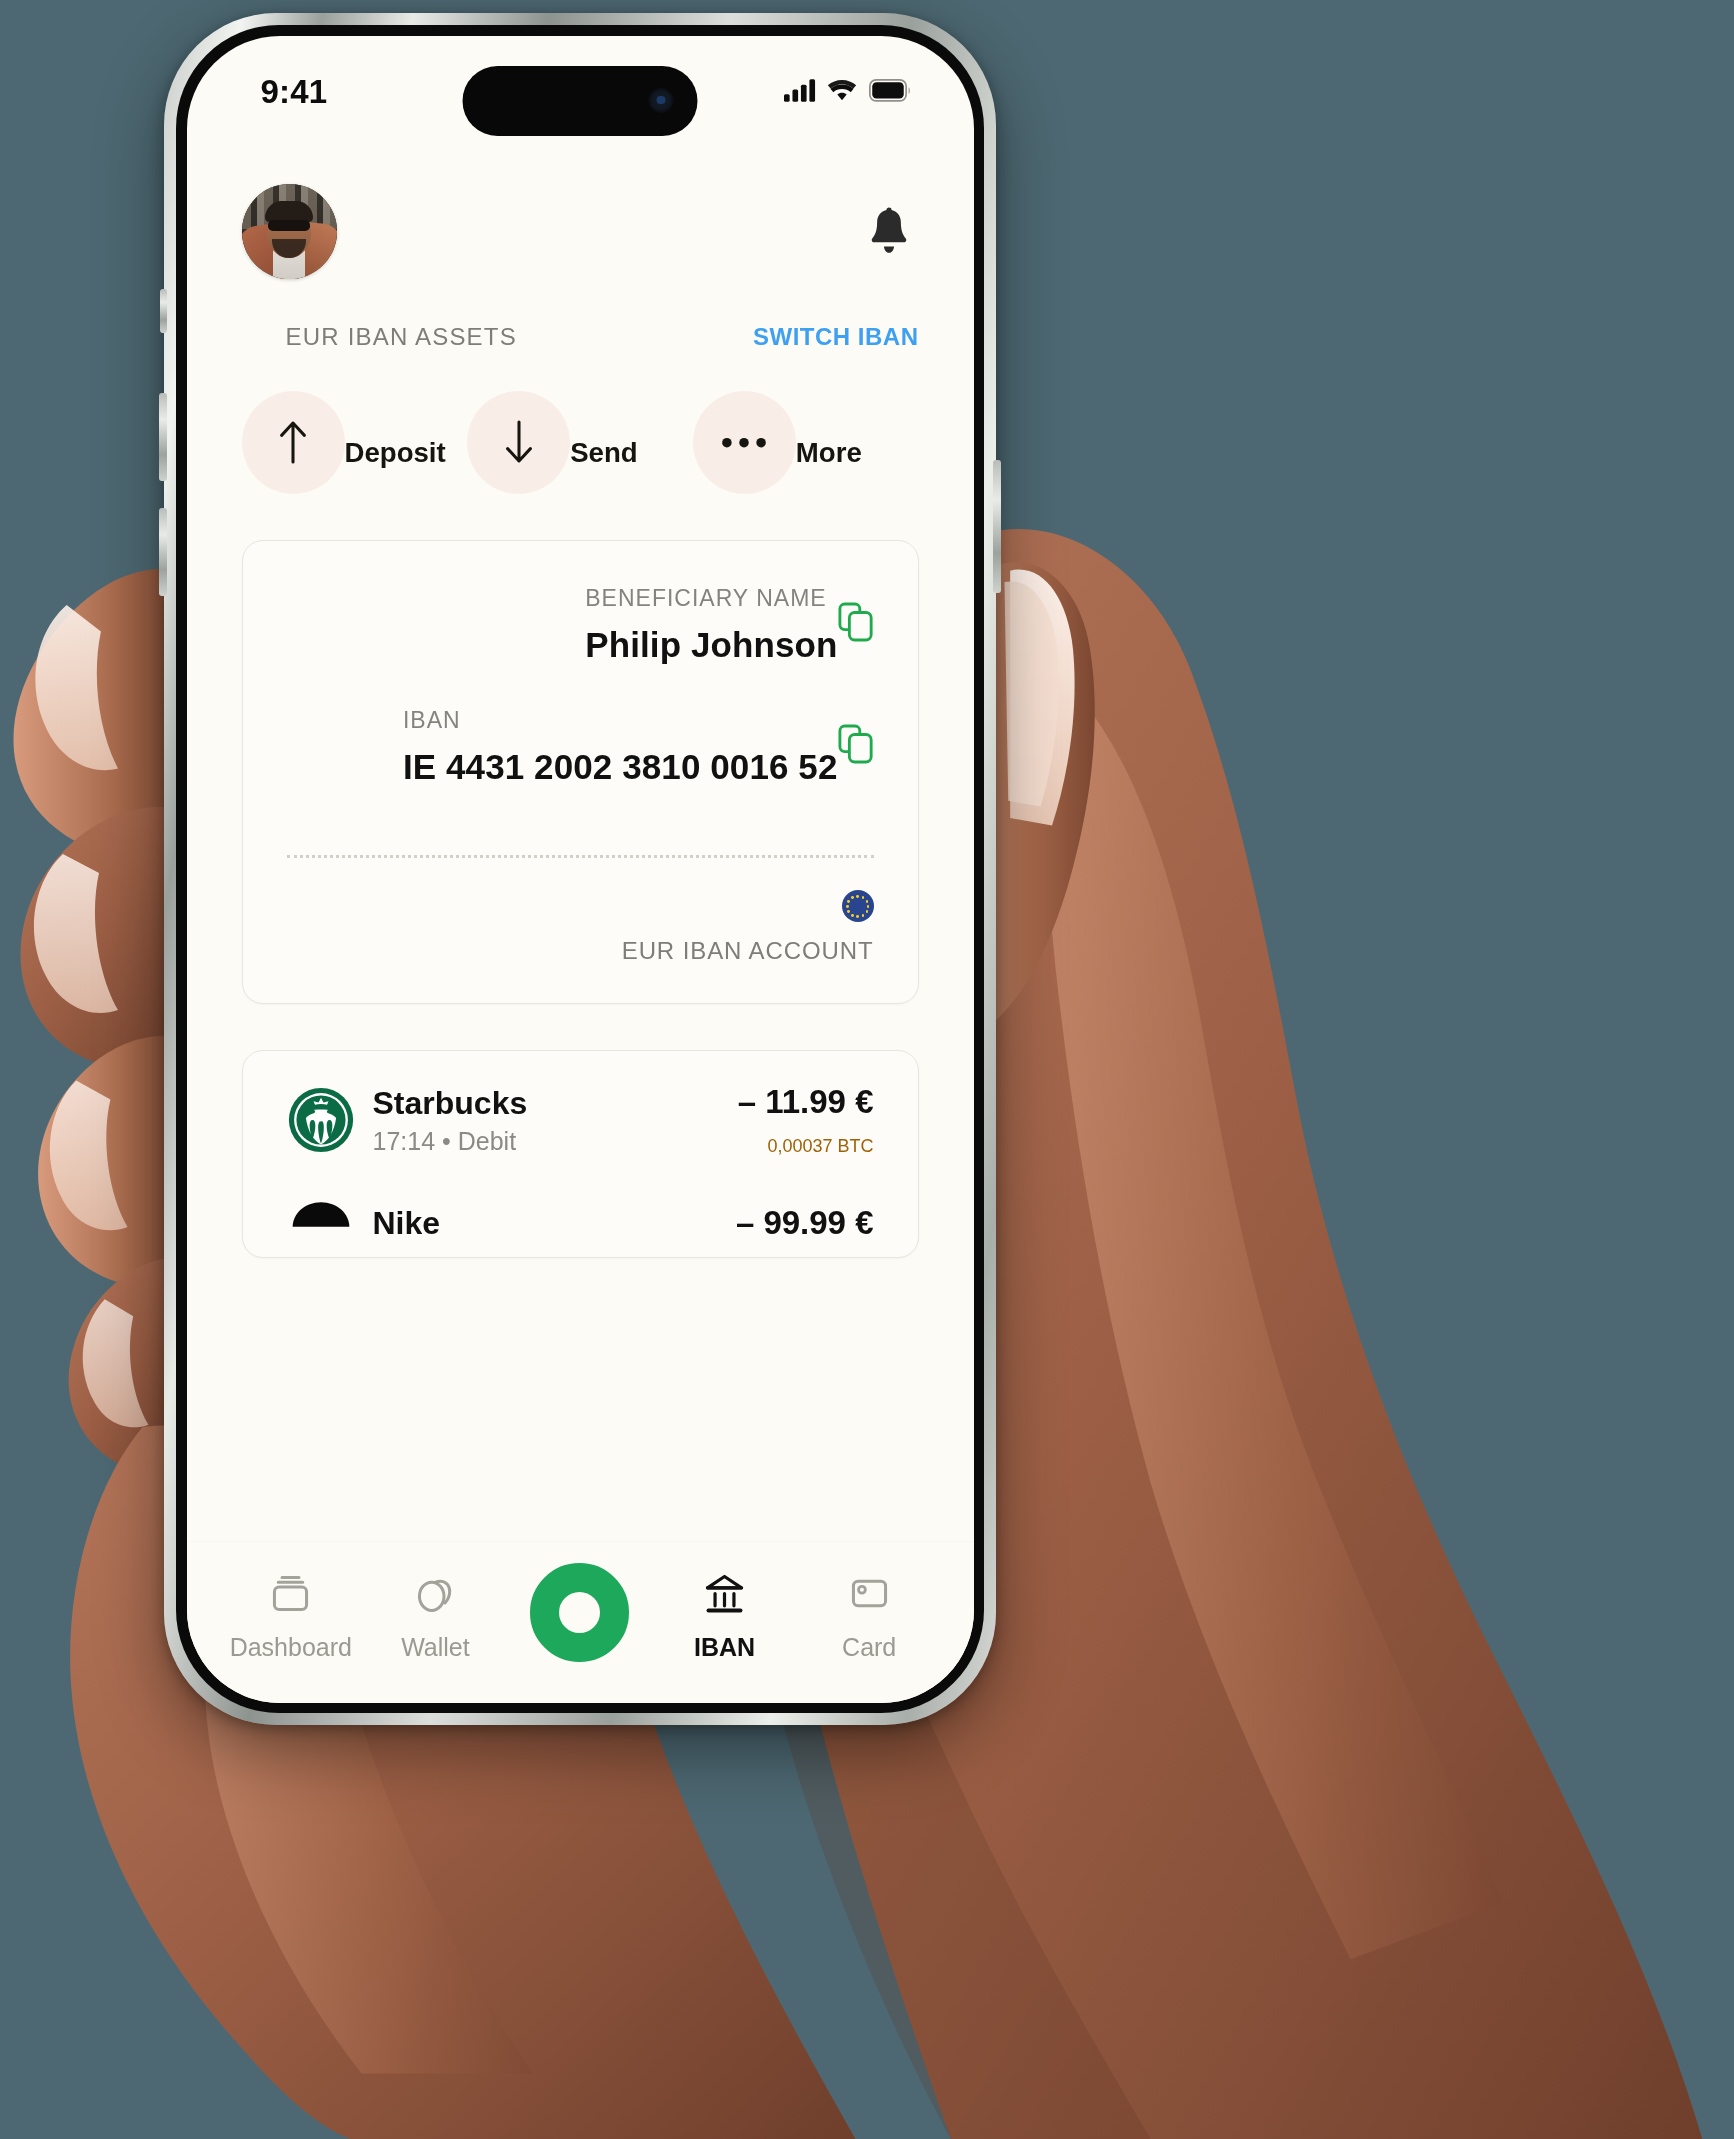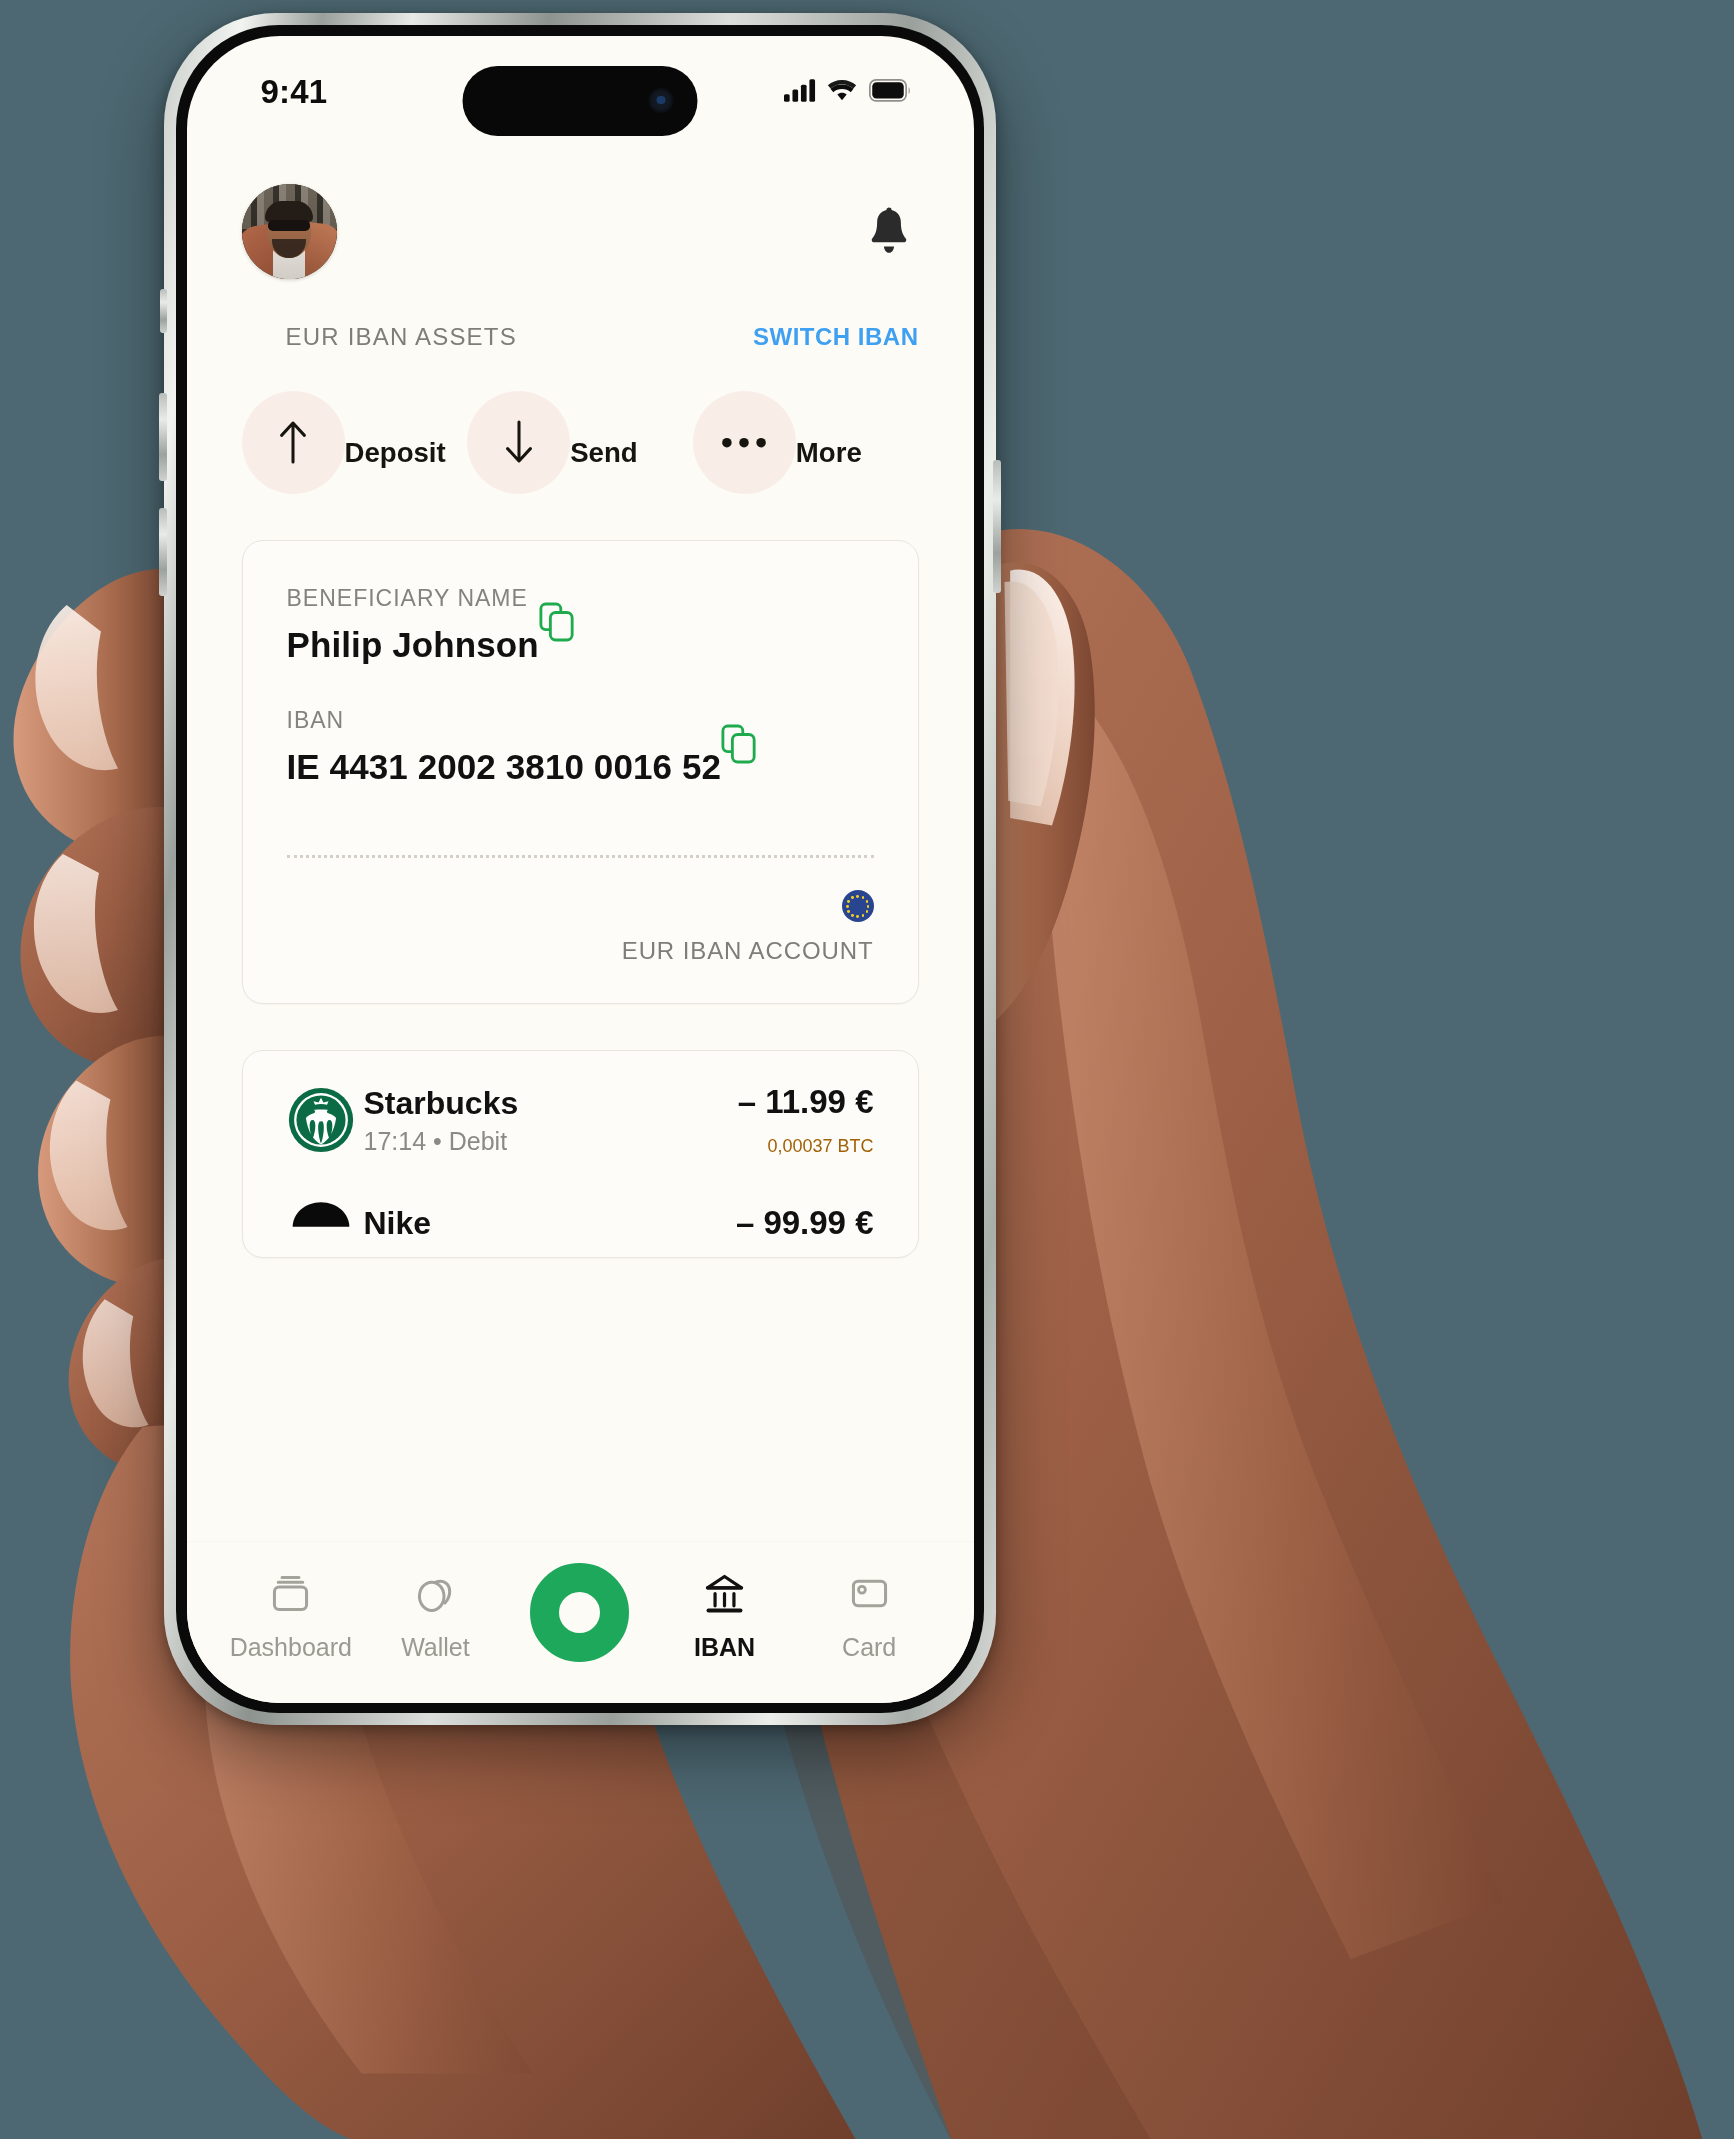--- a/index.html
+++ b/index.html
@@ -98,40 +98,40 @@
     display:flex;align-items:center;justify-content:center;
   }
   .act-label{margin-top:21px;font-size:27.6px;font-weight:600;color:#17150f;}
 
   
   .card{
     margin:46px 55px 0 55px;background:#fdfcf8;border:1.4px solid #e8e6df;
     border-radius:21px;box-shadow:0 1px 1.9px rgba(0,0,0,.03);
   }
   .card-inner{padding:44px 44px 30px 44px;}
-  .field{display:flex;align-items:flex-start;justify-content:flex-start;}
+  .field{display:flex;align-items:flex-start;justify-content:flex-end;}
   .field + .field{margin-top:42px;}
   .f-label{font-size:23px;font-weight:500;letter-spacing:1px;color:#84837d;}
   .f-value{margin-top:13.3px;font-size:35px;font-weight:600;color:#111;letter-spacing:0.1px;}
   .copy-btn{padding-top:17px;cursor:pointer;}
   .dotted{
     margin:38px 44px 0 44px;height:0;border-top:3.3px dotted #d3d0c8;
   }
   .acct-row{display:flex;align-items:flex-end;gap:15px;padding:32px 44px 38px 44px;flex-direction:column;}
   .eu-flag{
     width:32px;height:32px;border-radius:50%;background:#29458f;position:relative;flex:none;
   }
   .eu-flag i{position:absolute;width:2.9px;height:2.9px;background:#f5d020;border-radius:50%;}
   .acct-label{font-size:24px;font-weight:500;letter-spacing:0.9px;color:#7e7d78;}
 
   
   .tx-head{display:flex;align-items:center;justify-content:space-between;padding:42px 44px 0 44px;}
   .tx-title{font-size:24px;font-weight:500;letter-spacing:1.1px;color:#7e7d78;}
   .see-all{font-size:24px;font-weight:600;letter-spacing:0.5px;color:#4ea2ef;cursor:pointer;}
-  .tx-row{display:flex;align-items:center;gap:9px;padding:32px 44px 0 44px;cursor:pointer;}
+  .tx-row{display:flex;align-items:center;gap:18px;padding:32px 44px 0 44px;cursor:pointer;}
   .tx-logo{width:68px;height:68px;border-radius:50%;flex:none;display:flex;align-items:center;justify-content:center;overflow:hidden;}
   .tx-mid{flex:1;}
   .tx-name{font-size:32px;font-weight:600;color:#111;}
   .tx-sub{margin-top:5.7px;font-size:25px;color:#8b8a84;}
   .tx-right{text-align:right;}
   .tx-amt{font-size:33px;font-weight:600;color:#111;}
   .tx-alt{margin-top:15px;font-size:18px;color:#a16207;}
 
   
   .navbar{

